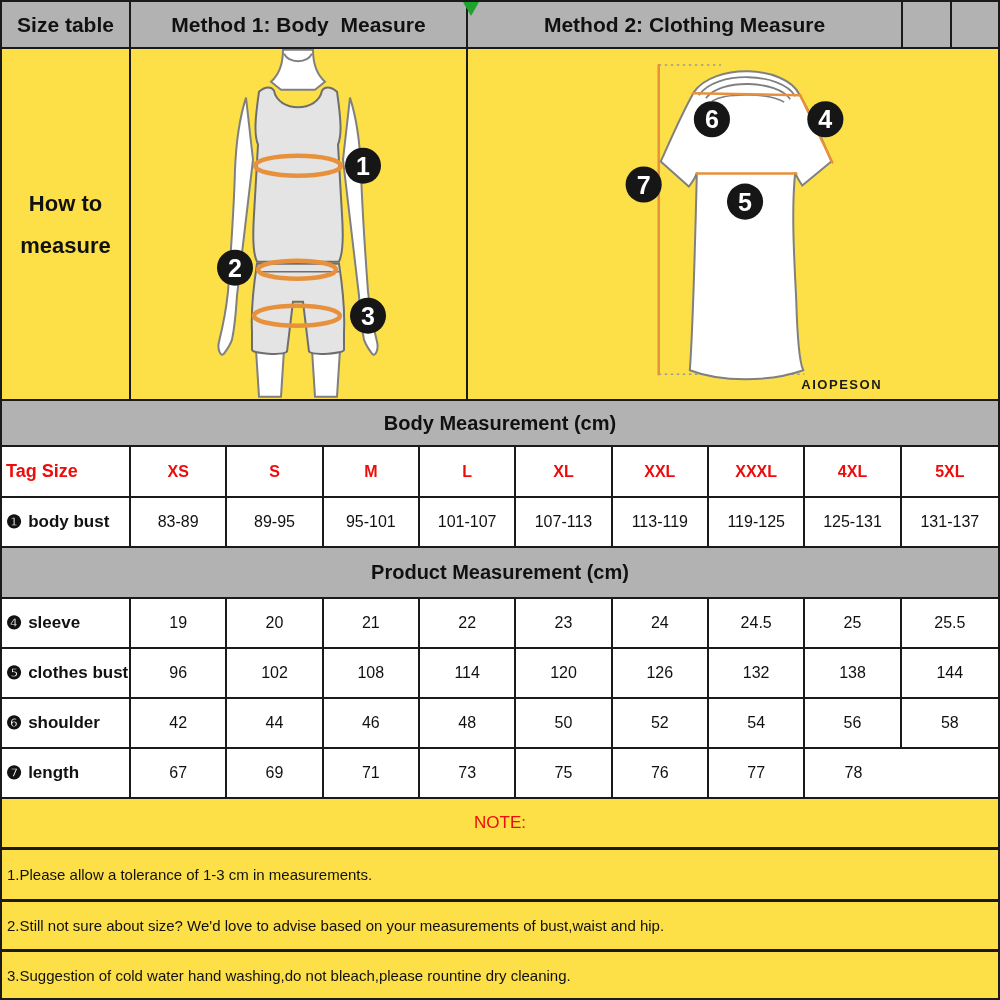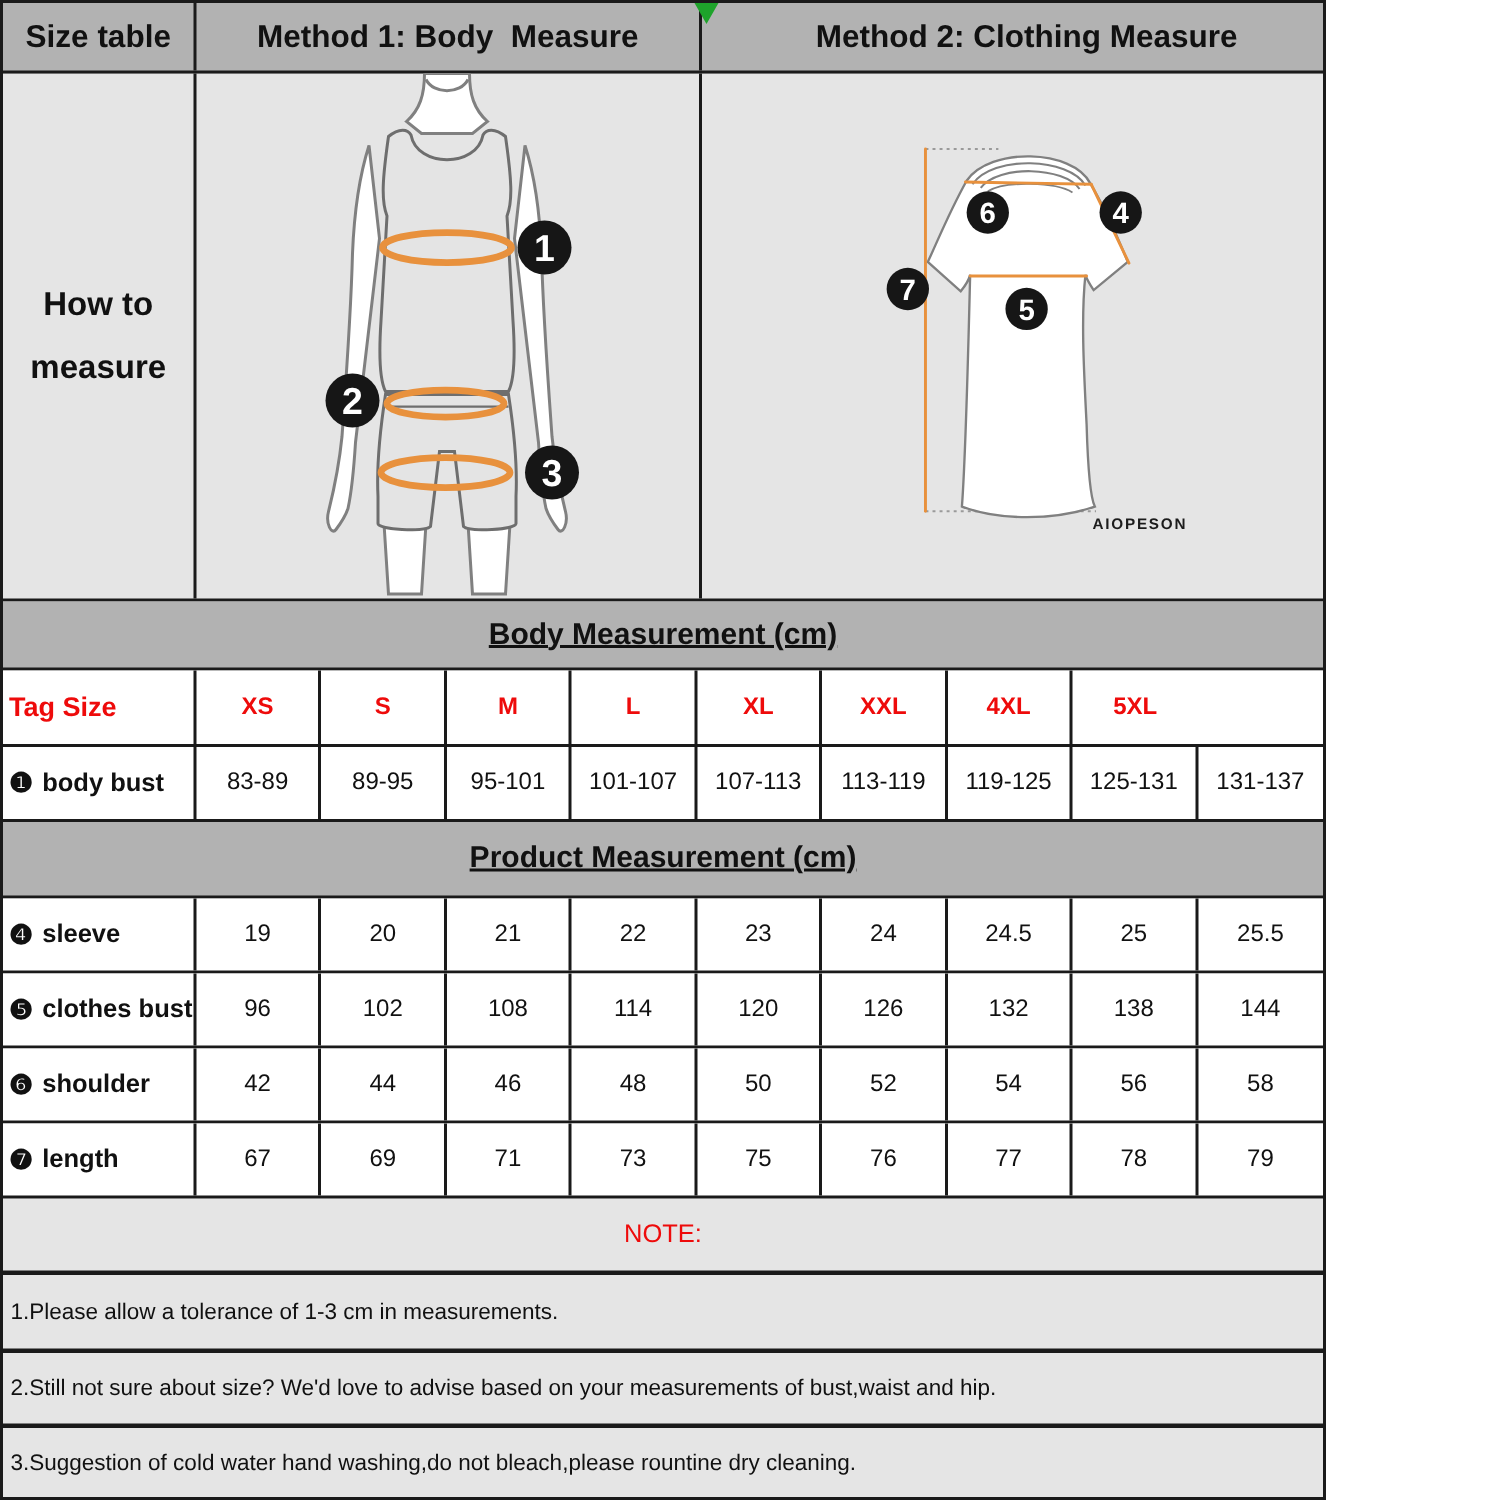--- a/index.html
+++ b/index.html
@@ -1,36 +1,36 @@
 <!DOCTYPE html>
 <html style="--band: #b2b2b2; --red: #ee0b0b; --orange: #e8913d; --green: #1ea32b; --line: #1a1a1a; --fig-fill: #e4e4e4; --fig-stroke: #808080;"><head>
 <meta charset="utf-8">
 <style>
   :root{
     --band:#b2b2b2; --red:#ee0b0b; --orange:#e8913d; --green:#1ea32b;
     --line:#1a1a1a; --fig-fill:#e4e4e4; --fig-stroke:#808080;
   }
   *{box-sizing:border-box;margin:0;padding:0;}
   body{background:#fff;font-family:"Liberation Sans",sans-serif;color:#111;}
-  .sheet{position:relative;width:884px;height:1000px;background:#e5e5e5;border:2px solid var(--line);overflow:hidden;}
+  .sheet{position:relative;width:1000px;height:1000px;background:#fde047;border:2px solid var(--line);overflow:hidden;}
 
   
   .r-top{display:grid;grid-template-columns:129px 337px 435px 49px 1fr;height:47px;background:var(--band);border-bottom:2px solid var(--line);}
   .r-top .hcell{display:flex;align-items:center;justify-content:center;font-weight:bold;font-size:21px;border-right:2px solid var(--line);white-space:pre;}
   .r-top .hcell:last-child{border-right:none;}
 
   
   .r-diagram{display:grid;grid-template-columns:129px 337px 1fr;height:352px;border-bottom:2px solid var(--line);}
   .howto{display:flex;align-items:center;justify-content:center;text-align:center;font-weight:bold;font-size:22px;line-height:1.9;border-right:2px solid var(--line);padding:0 8px;}
   .figcell{position:relative;border-right:2px solid var(--line);}
   .figcell.last{border-right:none;}
   .figcell svg{display:block;width:100%;height:100%;}
 
   
-  .band{height:46px;display:flex;align-items:center;justify-content:center;background:var(--band);font-weight:bold;font-size:20px;border-bottom:2px solid var(--line);text-decoration:underline;}
+  .band{height:46px;display:flex;align-items:center;justify-content:center;background:var(--band);font-weight:bold;font-size:20px;border-bottom:2px solid var(--line);}
 
   
   .grow{display:grid;grid-template-columns:129px repeat(9,1fr);height:50px;border-bottom:2px solid var(--line);background:#fff;}
   .grow.h51{height:51px;}
   .label{display:flex;align-items:center;gap:6px;padding-left:4px;font-weight:bold;font-size:17px;border-right:2px solid var(--line);}
   .label .num{font-size:18px;}
   .label.red{color:var(--red);font-size:18px;}
   .cell{display:flex;align-items:center;justify-content:center;font-size:16px;border-right:2px solid var(--line);}
   .grow .cell:last-child{border-right:none;}
   .cell.size{color:var(--red);font-weight:bold;}
@@ -135,20 +135,21 @@
   <div class="band">Body Measurement (cm)</div>
 
   <div class="grow h51">
     <div class="label red">Tag Size</div>
   <div class="cell size">XS</div>
       <div class="cell size">S</div>
       <div class="cell size">M</div>
       <div class="cell size">L</div>
       <div class="cell size">XL</div>
       <div class="cell size">XXL</div>
+      <div class="cell size">XXXL</div>
       <div class="cell size">4XL</div>
       <div class="cell size">5XL</div>
     </div>
 
   <div class="grow">
     <div class="label">
       <span class="num">❶</span>
       <span>body bust</span>
     </div>
   <div class="cell">83-89</div>
@@ -218,21 +219,20 @@
       <span>length</span>
     </div>
   <div class="cell">67</div>
       <div class="cell">69</div>
       <div class="cell">71</div>
       <div class="cell">73</div>
       <div class="cell">75</div>
       <div class="cell">76</div>
       <div class="cell">77</div>
       <div class="cell">78</div>
-      <div class="cell">79</div>
     </div>
 
   <div class="note-head">NOTE:</div>
   <div class="note-row first">1.Please allow a tolerance of 1-3 cm in measurements.</div>
   <div class="note-row">2.Still not sure about size? We'd love to advise based on your measurements of bust,waist and hip.</div>
   <div class="note-row">3.Suggestion of cold water hand washing,do not bleach,please rountine dry cleaning.</div>
 
 </div>
 
 </body></html>

